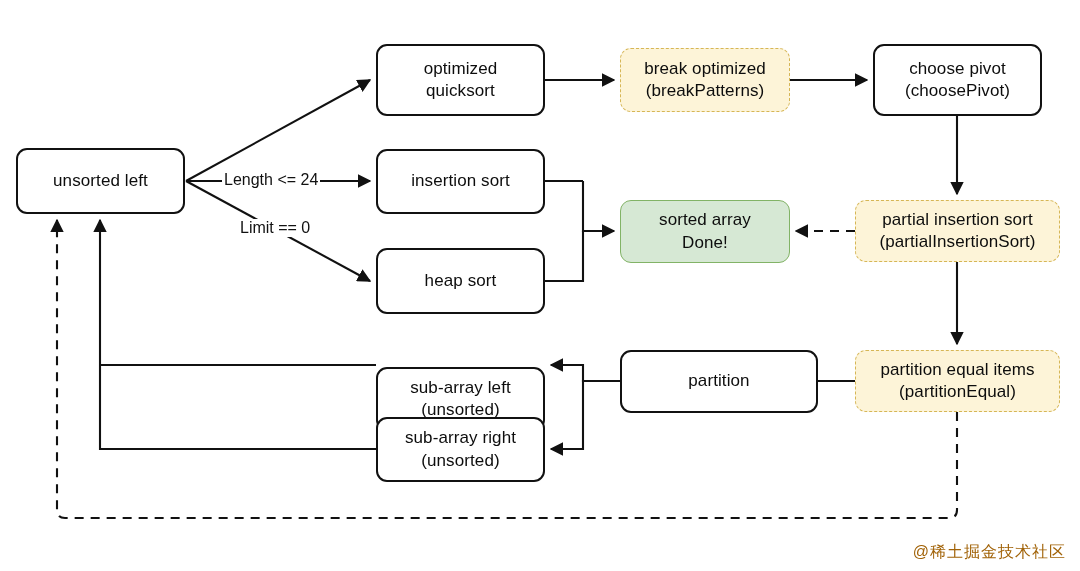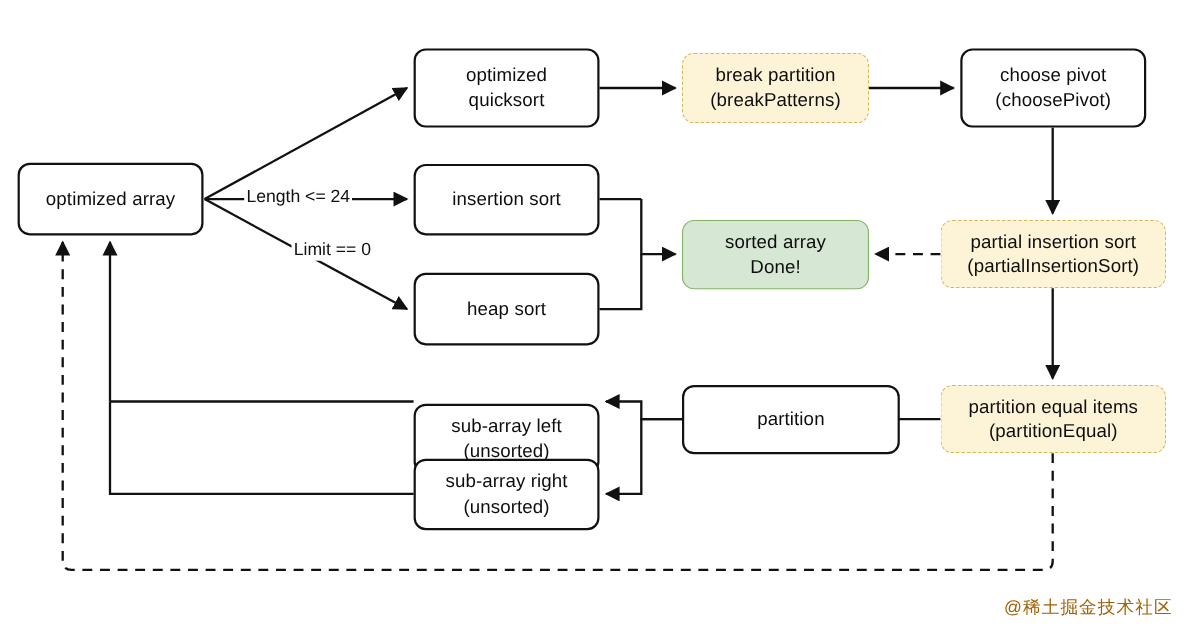--- a/index.html
+++ b/index.html
@@ -110,30 +110,30 @@
       <path d="M 376 365 L 100 365"></path>
 
       <path d="M 376 449 L 100 449 L 100 365"></path>
 
       <path d="M 545 181 L 583 181"></path>
 
       <path d="M 545 281 L 583 281 L 583 231"></path>
     </g>
   </svg>
 
-  <div class="node plain" style="left:16px;top:148px;width:169px;height:66px;">optimized array</div>
+  <div class="node plain" style="left:16px;top:148px;width:169px;height:66px;">unsorted left</div>
 
   <div class="node plain" style="left:376px;top:44px;width:169px;height:72px;">optimized
 quicksort</div>
 
   <div class="node plain" style="left:376px;top:149px;width:169px;height:65px;">insertion sort</div>
 
   <div class="node plain" style="left:376px;top:248px;width:169px;height:66px;">heap sort</div>
 
-  <div class="node accent" style="left:620px;top:48px;width:170px;height:64px;">break partition
+  <div class="node accent" style="left:620px;top:48px;width:170px;height:64px;">break optimized
 (breakPatterns)</div>
 
   <div class="node plain" style="left:873px;top:44px;width:169px;height:72px;">choose pivot
 (choosePivot)</div>
 
   <div class="node success" style="left:620px;top:200px;width:170px;height:63px;">sorted array
 Done!</div>
 
   <div class="node accent" style="left:855px;top:200px;width:205px;height:62px;border-radius:11px;">partial insertion sort
 (partialInsertionSort)</div>
@@ -144,16 +144,16 @@
   <div class="node plain" style="left:376px;top:417px;width:169px;height:65px;">sub-array right
 (unsorted)</div>
 
   <div class="node plain" style="left:620px;top:350px;width:198px;height:63px;">partition</div>
 
   <div class="node accent" style="left:855px;top:350px;width:205px;height:62px;">partition equal items
 (partitionEqual)</div>
 
   <div class="edge-label" style="left:222px;top:171px;">Length &lt;= 24</div>
 
-  <div class="edge-label" style="left:238px;top:219px;margin-left:27px;">Limit == 0</div>
+  <div class="edge-label" style="left:238px;top:219px;">Limit == 0</div>
 
   <div id="watermark">@稀土掘金技术社区</div>
 </div>
 
 </body></html>

